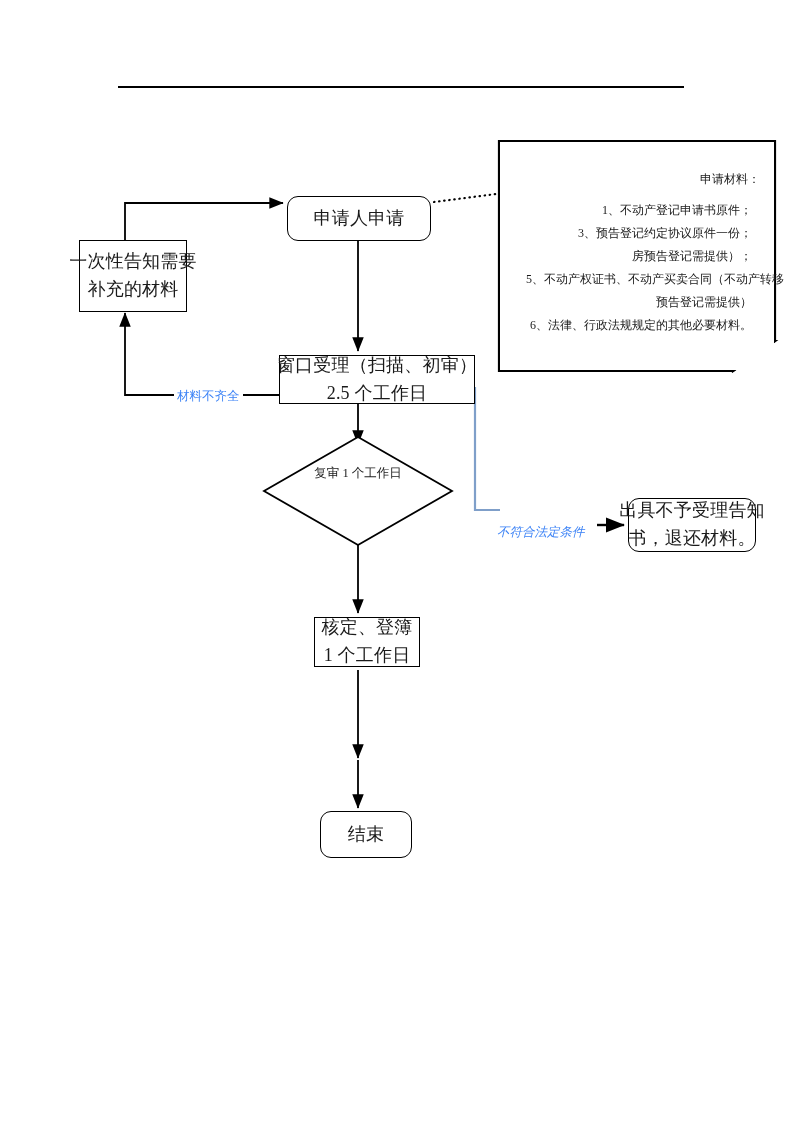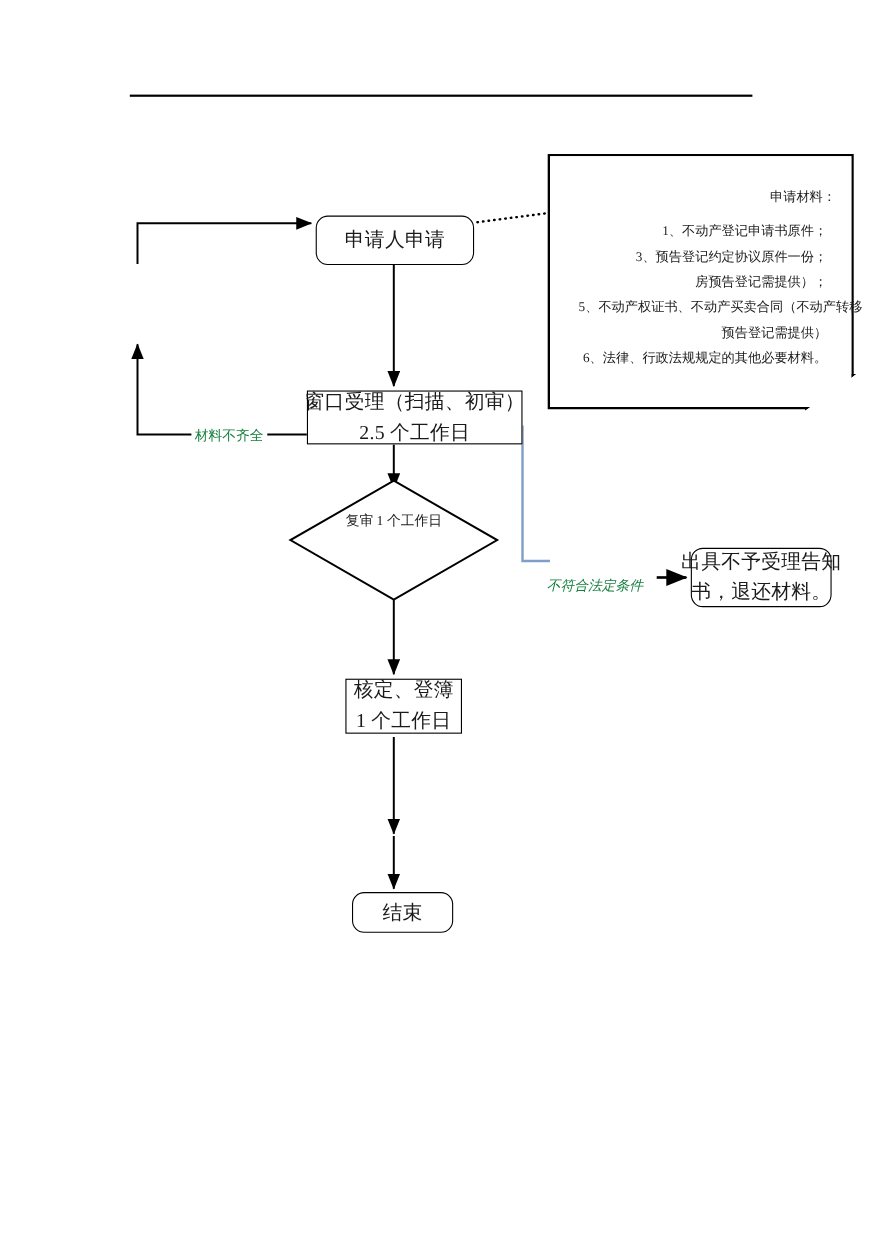--- a/index.html
+++ b/index.html
@@ -48,21 +48,21 @@
   .round {
     border: 1.6px solid #000;
     border-radius: 11px;
     background: #fff;
   }
   .edge-label {
     position: absolute;
     font-size: 12.5px;
     line-height: 1.4;
     white-space: nowrap;
-    color: #15803d;
+    color: #3b82f6;
     background: #fff;
     padding: 0 3px;
   }
   
   #note-box {
     position: absolute;
     box-sizing: border-box;
     background: #fff;
     font-size: 12px;
     line-height: 1.92;
@@ -122,38 +122,42 @@
     <polygon points="358,437 452,491 358,545 264,491" fill="#fff" stroke="#000" stroke-width="1.8" stroke-linejoin="miter"></polygon>
 
     <path d="M499,141 L775,141 L775,341 L733,371 L499,371 Z" fill="#fff" stroke="#000" stroke-width="2.2" stroke-linejoin="miter"></path>
     <path d="M733,371 L733,341 L775,341 Z" fill="#fff" stroke="#000" stroke-width="2.2" stroke-linejoin="miter"></path>
   </svg>
 
   <div class="node round" style="left:287px; top:196px; width:144px; height:45px;">
     <span class="ln">申请人申请</span>
   </div>
 
+  <div class="node rect" style="left:79px; top:240px; width:108px; height:72px;">
+    <span class="ln">一次性告知需要</span>
+    <span class="ln">补充的材料</span>
+  </div>
 
   <div class="node rect" style="left:279px; top:355px; width:196px; height:49px;justify-content:center;">
     <span class="ln">窗口受理（扫描、初审）</span>
     <span class="ln">2.5 个工作日</span>
   </div>
 
   <div class="diamond-label" style="left:288px; top:464px; width:140px;">
     <span class="ln">复审</span>
     <span class="ln">1 个工作日</span>
   </div>
 
   <div class="node rect" style="left:314px; top:617px; width:106px; height:50px;">
     <span class="ln">核定、登簿</span>
     <span class="ln">1 个工作日</span>
   </div>
 
 
-  <div class="node round" style="left:320px; top:811px; width:92px; height:37px;">
+  <div class="node round" style="left:320px; top:811px; width:92px; height:47px;">
     <span class="ln">结束</span>
   </div>
 
   <div class="node round" style="left:628px; top:498px; width:128px; height:54px;">
     <span class="ln">出具不予受理告知</span>
     <span class="ln">书，退还材料。</span>
   </div>
 
   <div class="edge-label" style="left:174px; top:388px;">材料不齐全</div>
 

